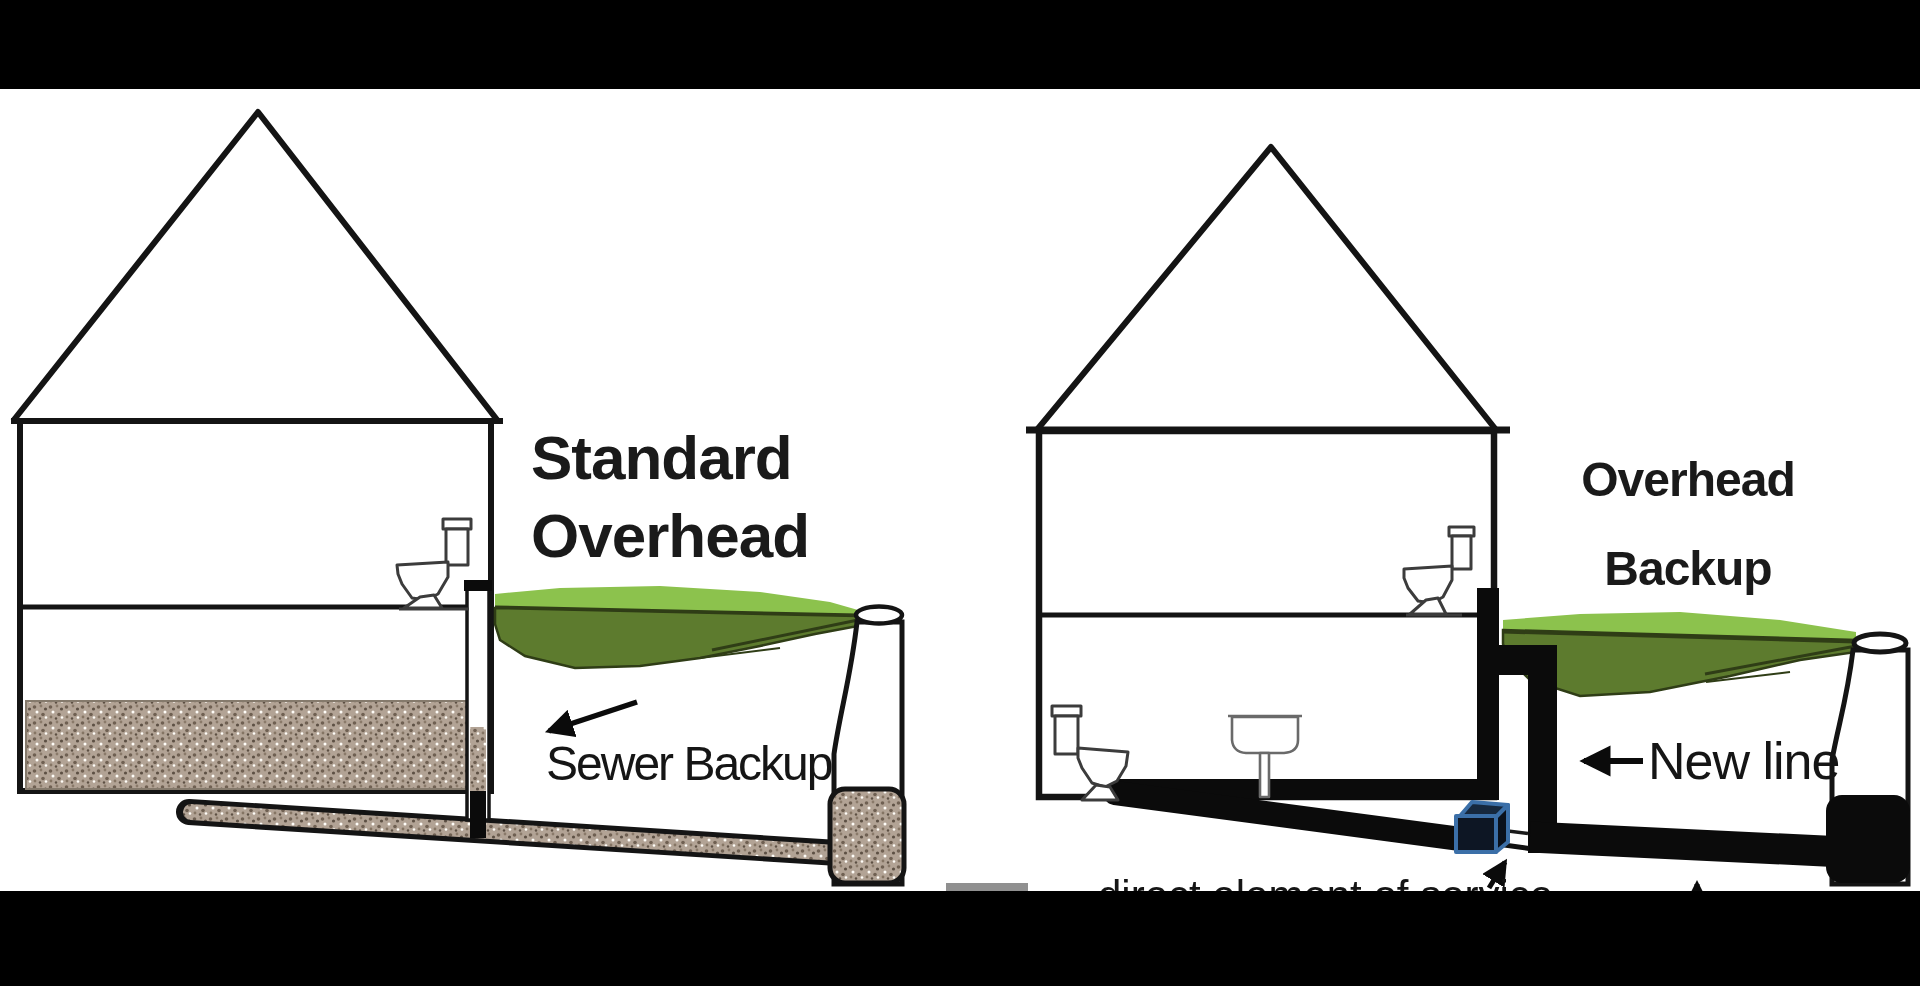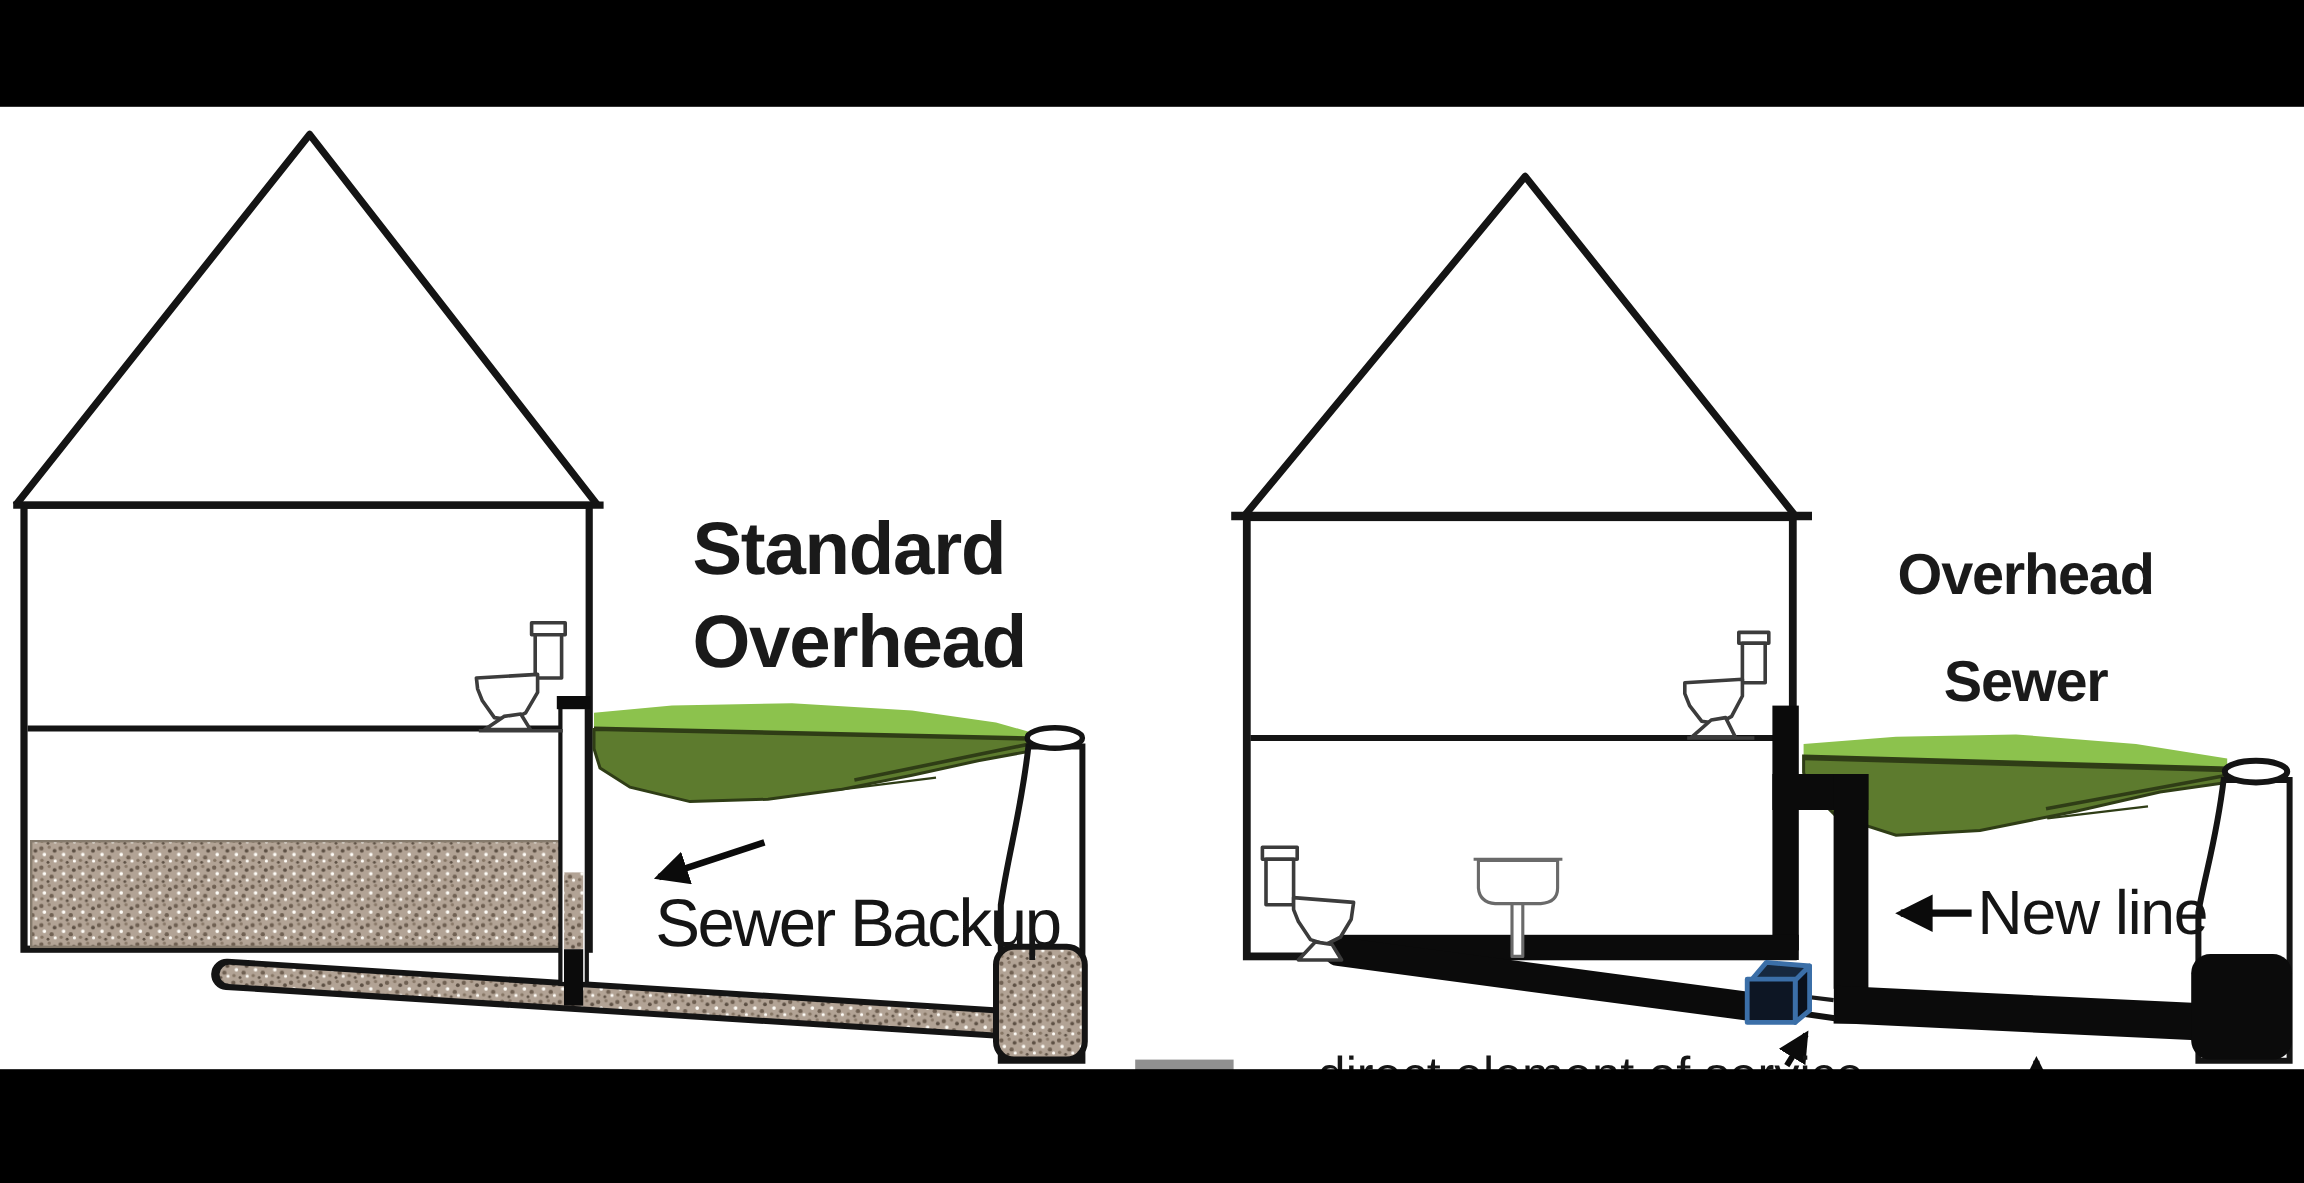--- a/index.html
+++ b/index.html
@@ -10,24 +10,24 @@
   }
   html,body{margin:0;padding:0;background:#222;}
   .stage{position:relative;width:1920px;height:986px;background:var(--background);
          overflow:hidden;font-family:"Liberation Sans",sans-serif;}
   .stage svg{position:absolute;left:0;top:0;z-index:1;}
   .bar{position:absolute;left:0;width:1920px;background:var(--letterbox);z-index:30;}
   .bar.top{top:0;height:89px;}
   .bar.bottom{top:891px;height:95px;}
   .txt{position:absolute;z-index:10;color:var(--title_ink);white-space:nowrap;}
   .title-left{left:531px;top:419px;font-size:62px;line-height:78px;font-weight:700;
-              letter-spacing:-1px;text-align:left;margin-left:46px;}
+              letter-spacing:-1px;text-align:left;}
   .title-right{left:1538px;top:435px;width:300px;font-size:48px;line-height:89px;
                font-weight:700;letter-spacing:-1px;text-align:center;}
-  .label-sewer{left:546px;top:736px;font-size:56px;letter-spacing:-2px;color:var(--label_ink);}
+  .label-sewer{left:546px;top:736px;font-size:48px;letter-spacing:-2px;color:var(--label_ink);}
   .label-newline{left:1648px;top:731px;font-size:52px;letter-spacing:-1px;color:var(--label_ink);}
   .label-bottom{left:1098px;top:872px;font-size:42px;letter-spacing:0px;color:var(--label_ink);z-index:5;}
   .seam{position:absolute;left:946px;top:883px;width:82px;height:24px;
         background:var(--seam_gray);z-index:6;}
   
   .wall{fill:#ffffff;stroke:var(--ink);}
   .line{stroke:var(--ink);fill:none;}
   .blk{fill:var(--pipe_black);stroke:none;}
   .blkline{stroke:var(--pipe_black);fill:none;}
   .fixture{fill:#ffffff;stroke:#3c3c3c;stroke-width:3;stroke-linejoin:round;}
@@ -177,21 +177,21 @@
     </g>
   </svg>
 
   <div class="txt title-left">
     <div>Standard</div>
     <div>Overhead</div>
   </div>
 
   <div class="txt title-right">
     <div>Overhead</div>
-    <div>Sewer</div>
+    <div>Backup</div>
   </div>
 
   <div class="txt label-sewer">Sewer Backup</div>
 
   <div class="txt label-newline">New line</div>
 
   <div class="txt label-bottom">direct element of service</div>
 
   <div class="seam"></div>
 

